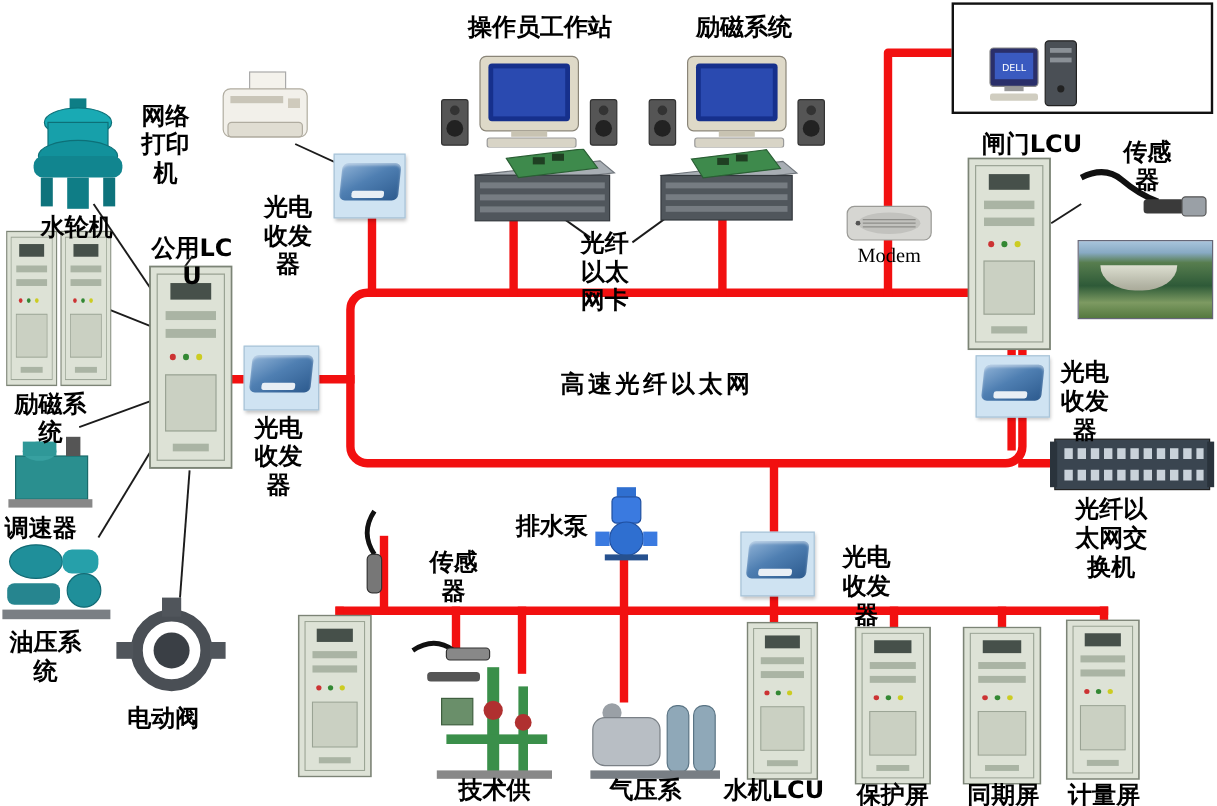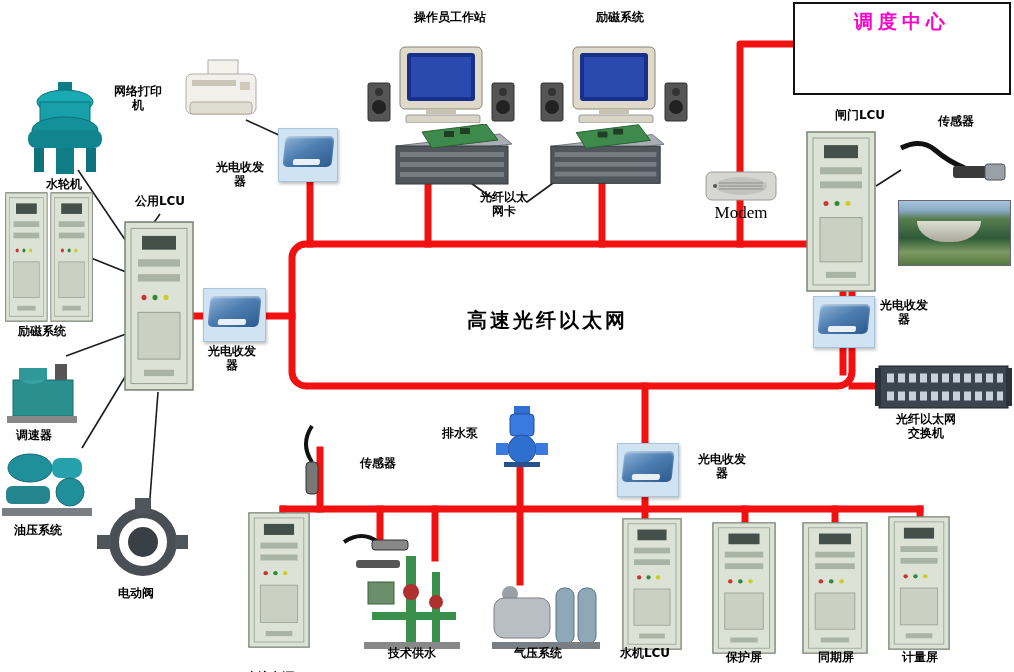--- a/index.html
+++ b/index.html
@@ -1,19 +1,19 @@
 <!DOCTYPE html>
 <html style="--bus: #f21010; --dispatch: #ff00cc;"><head>
 <meta charset="utf-8">
 <style>
   * { margin:0; padding:0; box-sizing:border-box; }
   html,body { background:#ffffff; font-family:"DejaVu Sans","Liberation Sans",sans-serif; }
   #canvas { position:relative; width:1014px; height:672px; background:#fff; overflow:hidden; }
   .layer { position:absolute; left:0; top:0; width:1014px; height:672px; }
-  .lbl { position:absolute; font-weight:bold; font-size:12px; line-height:1.2; color:#000;
+  .lbl { position:absolute; font-weight:bold; font-size:20px; line-height:1.2; color:#000;
          text-align:center; z-index:3; word-break:break-all; }
   .dev { position:absolute; z-index:2; }
   .dev svg { display:block; width:100%; height:100%; }
   .busline  { stroke:var(--bus,#f21010); stroke-width:7; fill:none; stroke-linejoin:round; stroke-linecap:square; }
   .thinline { stroke:#1c1c1c; stroke-width:1.6; fill:none; }
   .transceiver { position:absolute; z-index:2; background:#cfe3f2; border:1px solid #a9c4d8;
                  box-shadow:1px 2px 3px rgba(0,0,0,.25); }
   .tdev { position:absolute; left:8%; top:14%; width:84%; height:60%; border-radius:5px;
           background:linear-gradient(150deg,#8fb2d6 0%,#4f7fb2 45%,#2c5a8e 100%);
           transform:skewX(-6deg); box-shadow:inset 0 2px 2px rgba(255,255,255,.4); }
@@ -116,21 +116,33 @@
   </div>
 
   <div class="lbl" style="left:560px;top:10px;width:120px">励磁系统</div>
   <div class="dev" style="left:538px;top:45px;width:152px;height:78px">
     <svg viewBox="0 0 150 78">
         <use href="#sym-workstation"></use>
       </svg>
   </div>
 
   <div class="dispatch-box">
-    <div class="dispatch-title">调度中心</div>
+    <div class="dev" style="left:28px;top:28px;width:80px;height:60px">
+      <svg viewBox="0 0 80 60">
+        <rect x="2" y="8" width="40" height="32" rx="3" fill="#2a2f6a" stroke="#888"></rect>
+        <rect x="6" y="12" width="32" height="22" fill="#3a5ac0"></rect>
+        <text x="22" y="27" font-size="8" fill="#ffffff" text-anchor="middle">DELL</text>
+        <rect x="14" y="40" width="16" height="4" fill="#999"></rect>
+        <rect x="2" y="46" width="40" height="6" rx="2" fill="#d0cdc0"></rect>
+        <rect x="48" y="2" width="26" height="54" rx="3" fill="#4a4f55" stroke="#222"></rect>
+        <rect x="52" y="8" width="18" height="4" fill="#8a9096"></rect>
+        <rect x="52" y="16" width="18" height="4" fill="#8a9096"></rect>
+        <circle cx="61" cy="42" r="3" fill="#222"></circle>
+      </svg>
+    </div>
   </div>
 
   <div class="lbl" style="left:112px;top:84px;width:52px">网络打印机</div>
   <div class="dev" style="left:182px;top:58px;width:78px;height:68px">
     <svg viewBox="0 0 78 68">
       <rect x="26" y="2" width="30" height="18" fill="#f4f2ec" stroke="#aaa"></rect>
       <rect x="4" y="16" width="70" height="40" rx="6" fill="#f2f0ea" stroke="#b0aca0"></rect>
       <rect x="10" y="22" width="44" height="6" fill="#c9c5b8"></rect>
       <rect x="58" y="24" width="10" height="8" fill="#cfcabc"></rect>
       <rect x="8" y="44" width="62" height="12" rx="3" fill="#e0ddd2" stroke="#b0aca0"></rect>

